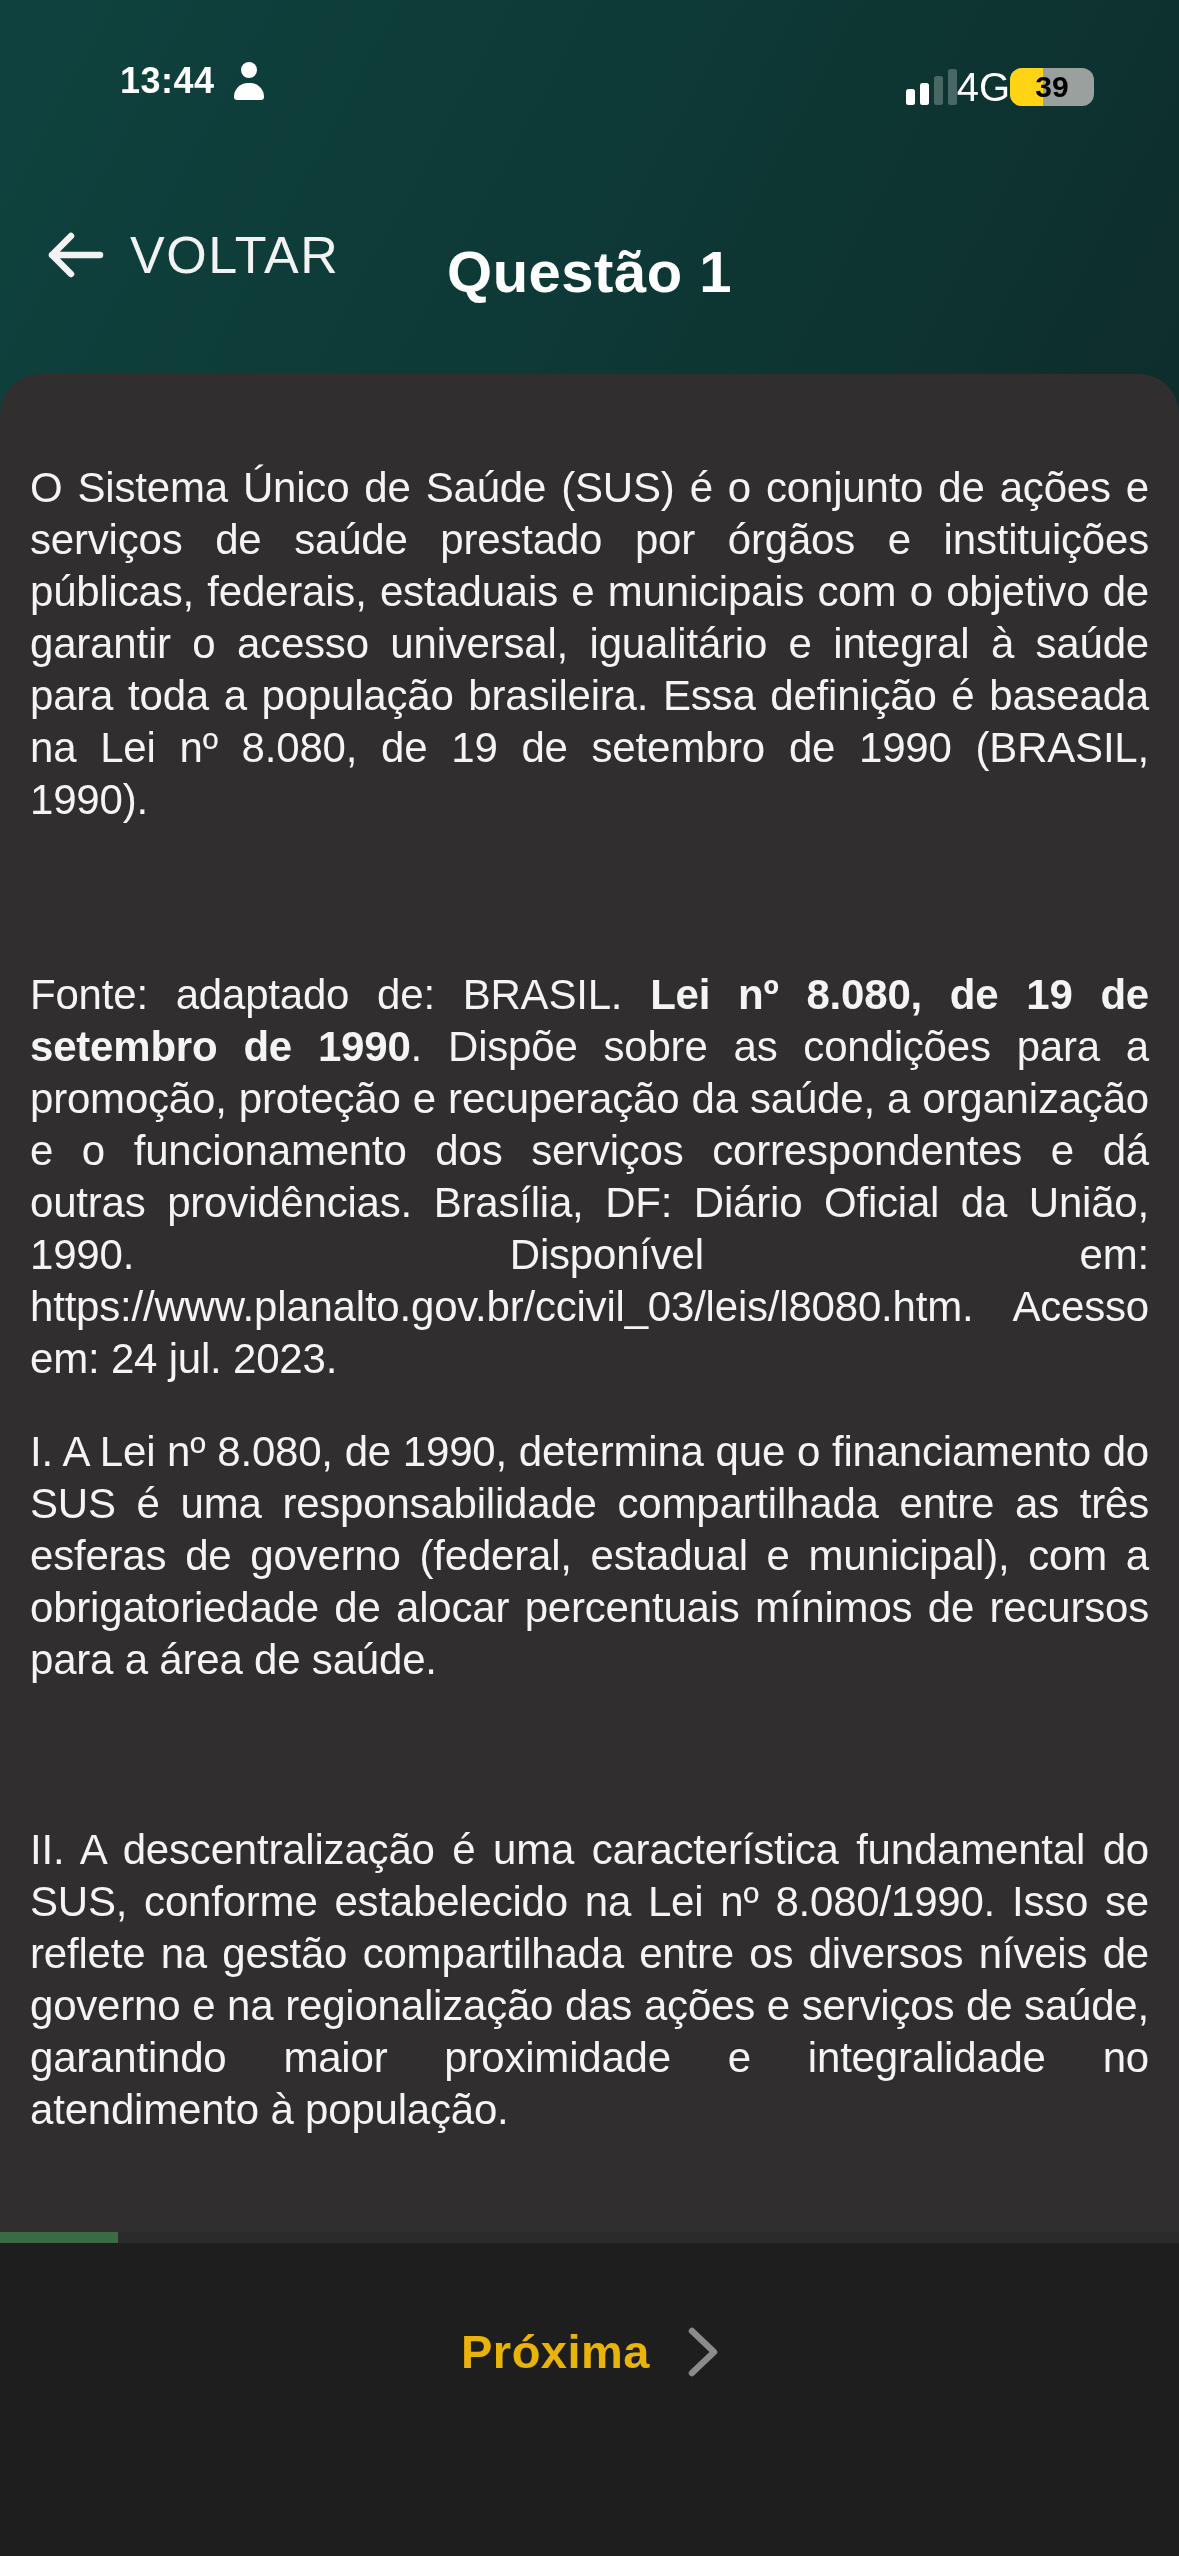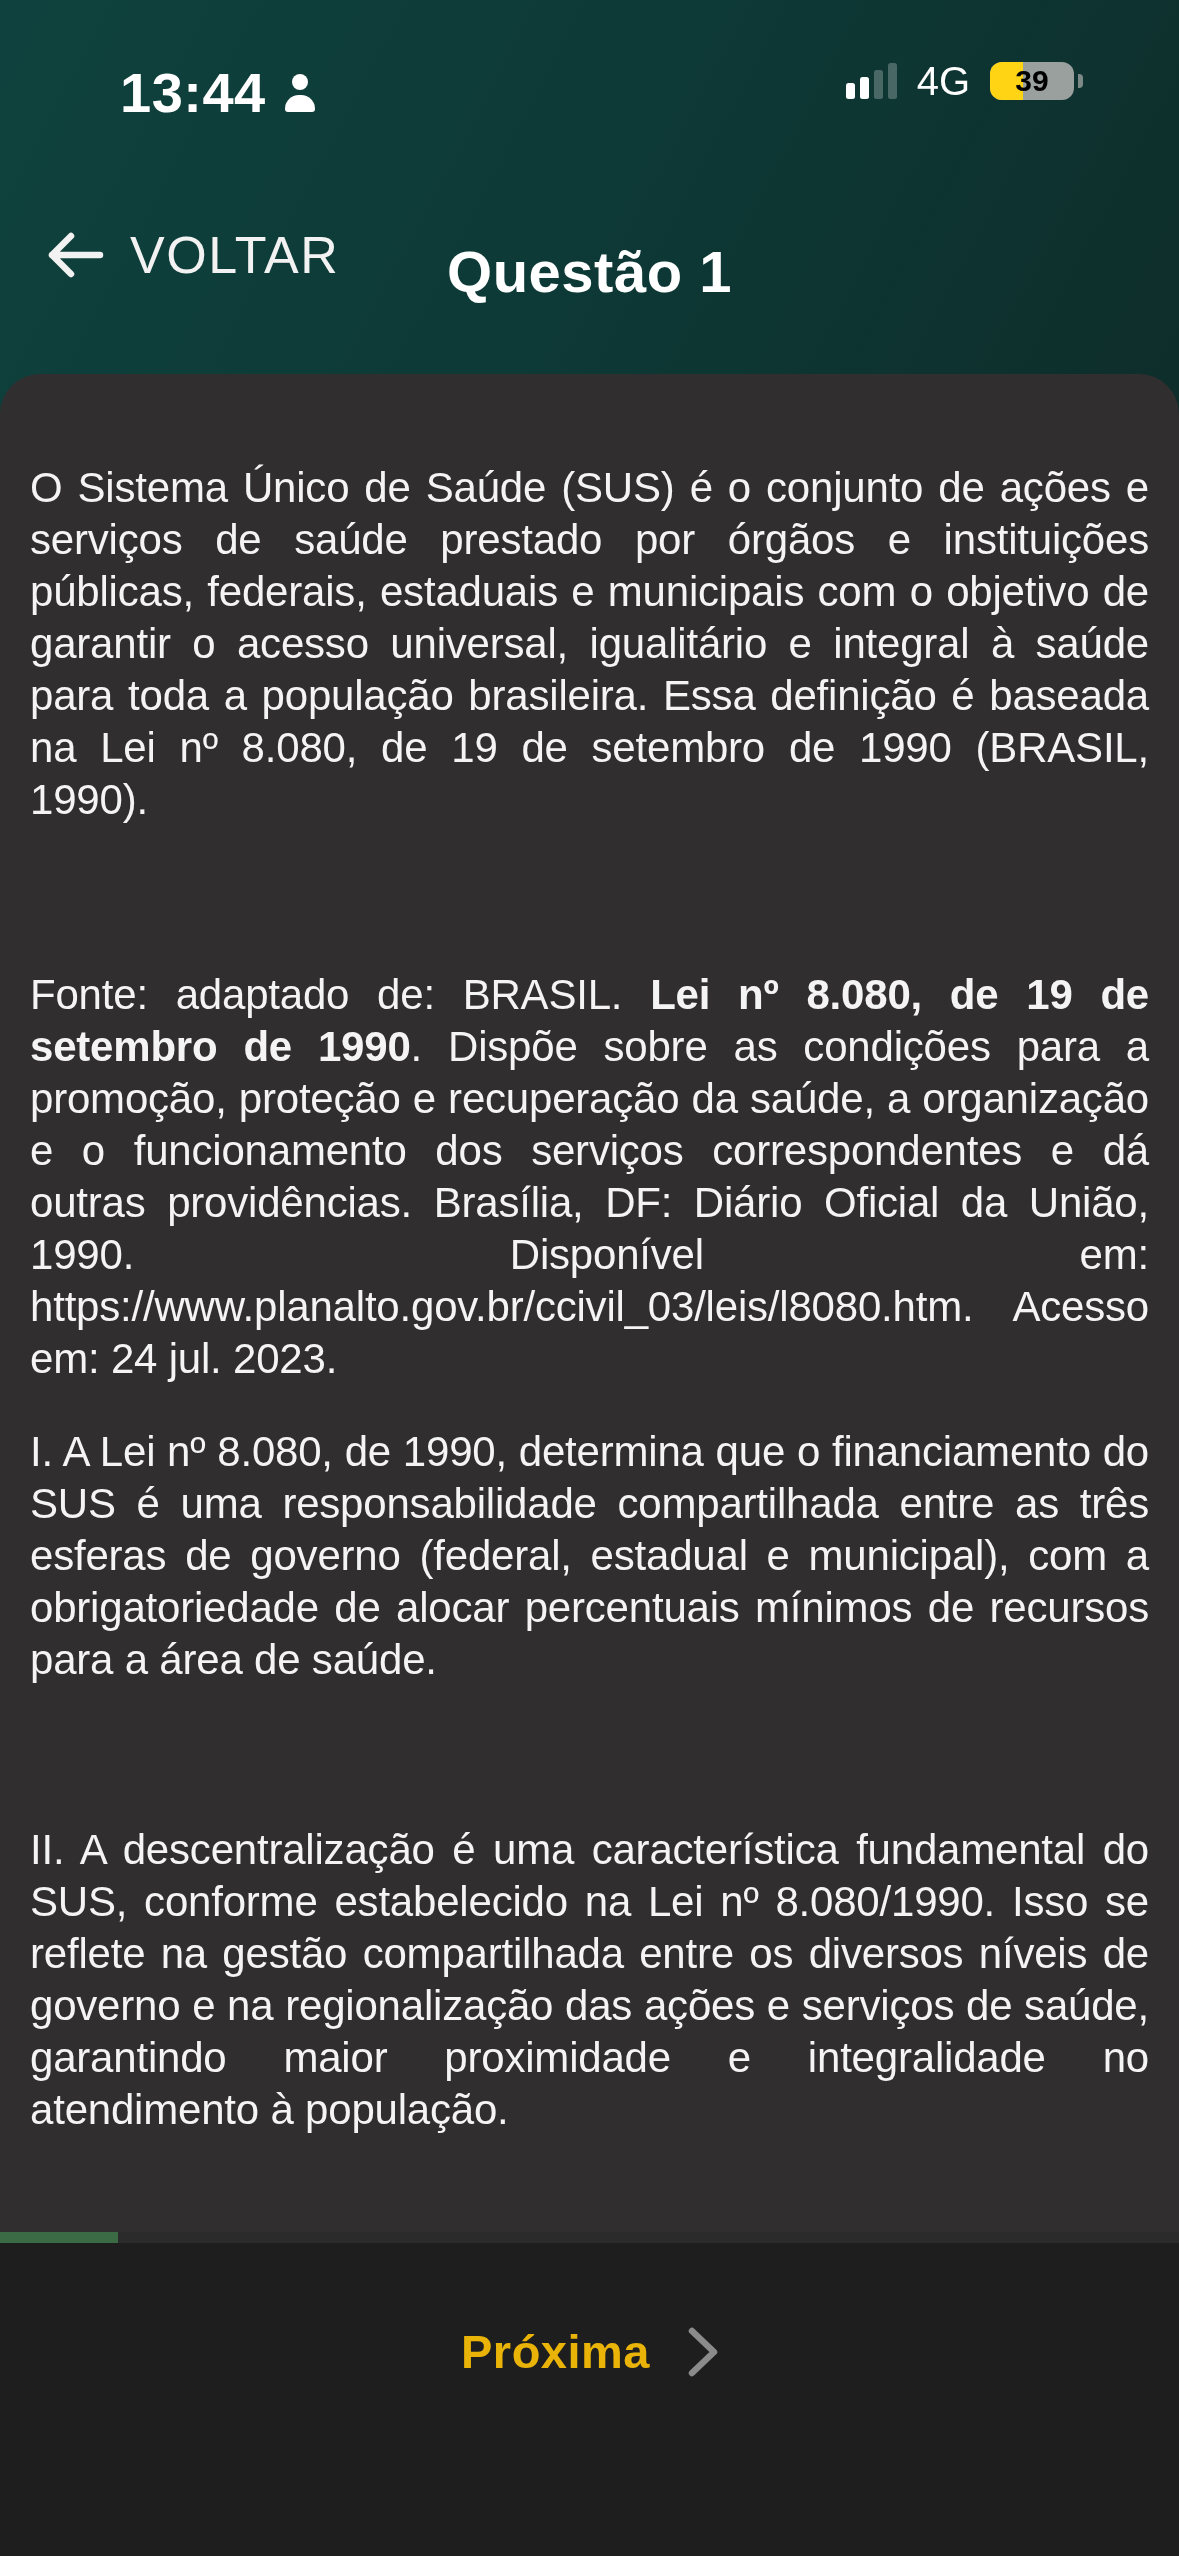--- a/index.html
+++ b/index.html
@@ -7,25 +7,25 @@
     position:relative;
     width:1179px;height:2556px;
     overflow:hidden;
     font-family:"Liberation Sans", sans-serif;
     background:linear-gradient(118deg,#0f423e 0%, #0d3936 28%, #0e2f2c 52%, #10âÄ2423 75%, #13211f 100%);
     background:linear-gradient(118deg,#0f423e 0%, #0d3936 28%, #0e2f2c 52%, #102423 75%, #13211f 100%);
   }
   
   .status{position:absolute;top:60px;left:0;right:0;height:48px;color:#fff;}
   .status-left{position:absolute;left:120px;top:0;display:flex;align-items:center;gap:18px;}
-  .time{font-size:56px;font-weight:700;letter-spacing:0.5px;}
+  .time{font-size:36px;font-weight:700;letter-spacing:0.5px;}
   .person-icon{width:32px;height:38px;position:relative;display:inline-block;}
   .person-icon .head{position:absolute;top:0;left:50%;transform:translateX(-50%);width:16px;height:16px;border-radius:50%;background:#fff;}
   .person-icon .body{position:absolute;bottom:0;left:50%;transform:translateX(-50%);width:30px;height:17px;border-radius:14px 14px 3px 3px;background:#fff;}
-  .status-right{position:absolute;right:96px;top:2px;display:flex;align-items:flex-end;gap:20px;}
+  .status-right{position:absolute;right:96px;top:8px;display:flex;align-items:flex-end;}
   .signal{display:flex;align-items:flex-end;gap:5px;height:37px;padding-bottom:1px;}
   .signal i{display:block;width:9px;border-radius:2.5px;background:rgba(255,255,255,0.25);}
   .signal i.on{background:#fff;}
   .s1{height:16px;} .s2{height:22px;} .s3{height:29px;} .s4{height:36px;}
   .net{font-size:40px;font-weight:400;line-height:38px;padding-bottom:0px;}
   .battery{position:relative;width:84px;height:38px;border-radius:12px;background:#9aa09e;overflow:hidden;align-self:center;}
   .battery .fill{position:absolute;left:0;top:0;bottom:0;width:39%;background:#ffd415;}
   .battery .pct{position:absolute;inset:0;display:flex;align-items:center;justify-content:center;font-size:30px;font-weight:700;color:#000;}
   .battery-nub{width:5px;height:14px;border-radius:0 4px 4px 0;background:rgba(154,160,158,0.8);align-self:center;margin-left:-16px;}
   

